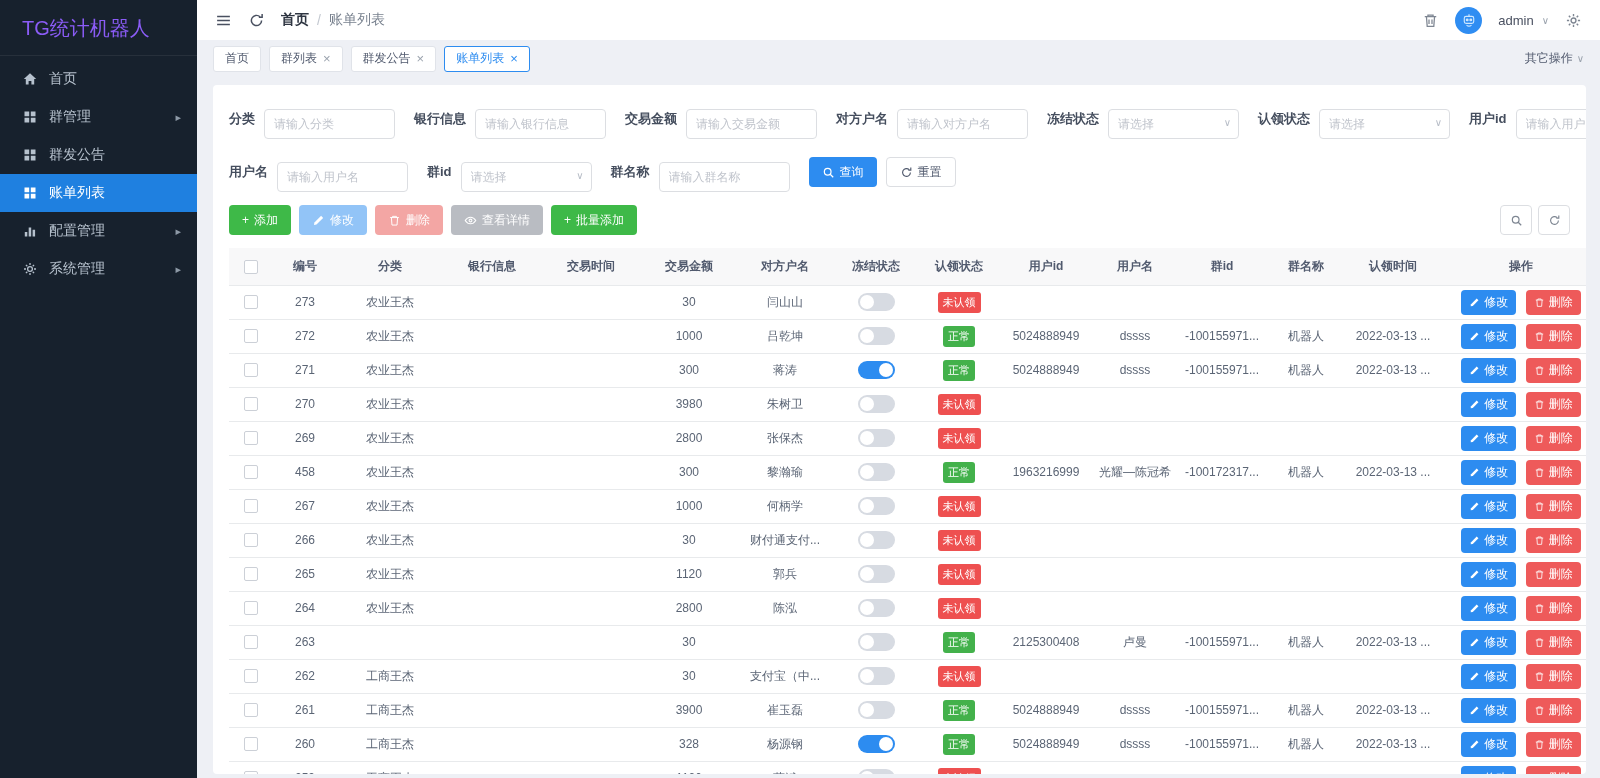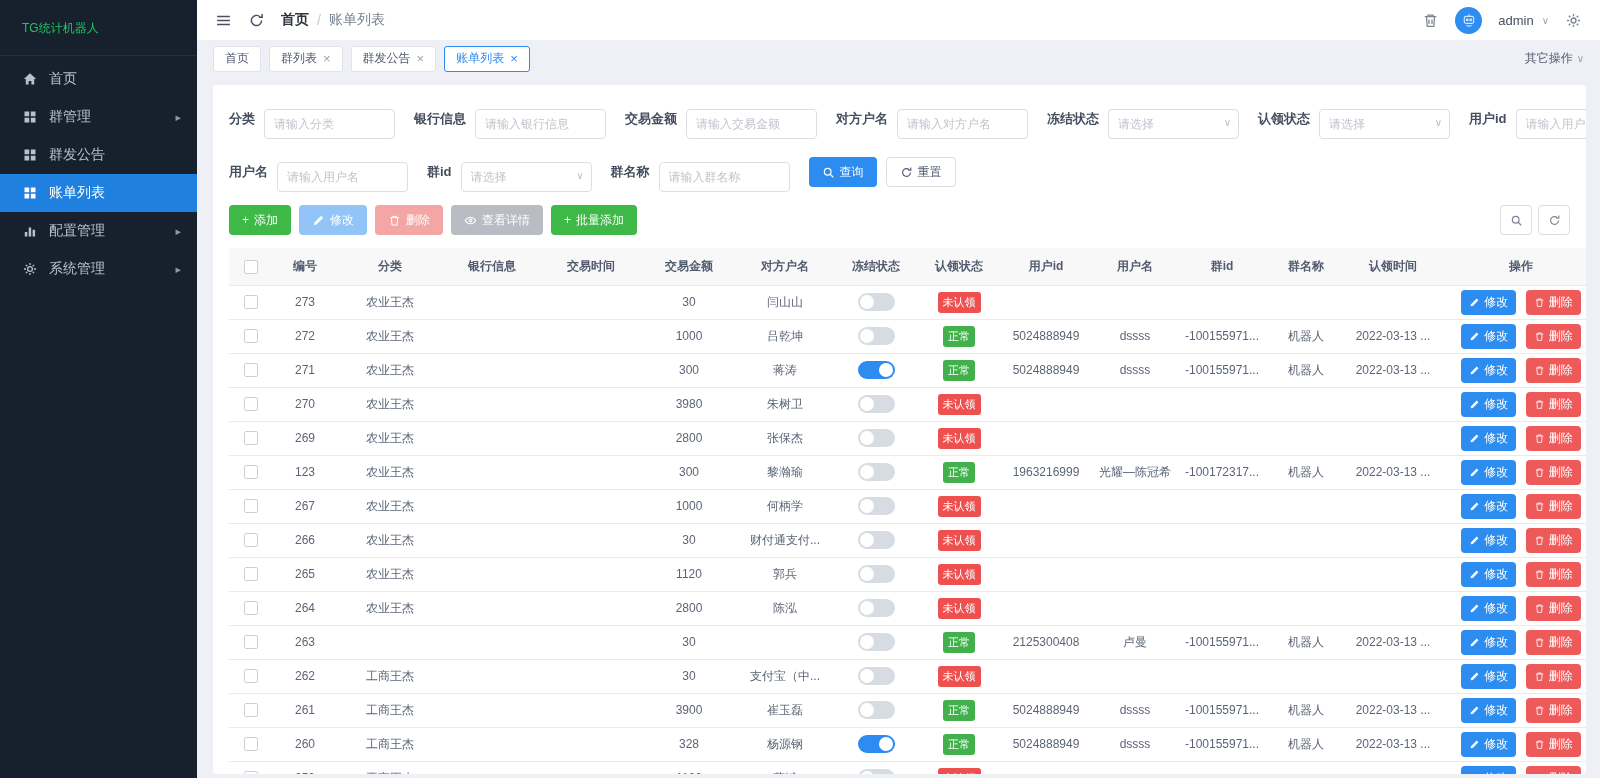--- a/index.html
+++ b/index.html
@@ -2,21 +2,21 @@
 <html><head>
 <meta charset="utf-8">
 <style>
   * { box-sizing: border-box; margin: 0; padding: 0; }
   html,body { width:1600px; height:778px; overflow:hidden; }
   body { font-family: "Liberation Sans", "DejaVu Sans", sans-serif; background:#eef0f5; color:#515a6e; }
   .app { display:flex; width:1600px; height:778px; }
 
   
   .sidebar { width:197px; flex-shrink:0; background:#17212d; color:#b6c1cd; }
-  .logo { height:56px; line-height:56px; padding-left:22px; font-size:12px; color:#22c55e;
+  .logo { height:56px; line-height:56px; padding-left:22px; font-size:20px; color:#8b5cf6;
           border-bottom:1px solid rgba(255,255,255,0.07); white-space:nowrap; }
   .menu { padding-top:4px; }
   .menu-item { position:relative; height:38px; display:flex; align-items:center; padding-left:22px;
                font-size:14px; cursor:pointer; white-space:nowrap; }
   .menu-item.active { background:#1f80e0; color:#fff; }
   .menu-icon { width:16px; height:16px; margin-right:11px; display:inline-flex; }
   .menu-icon svg { width:16px; height:16px; display:none; }
   .menu-icon.home .ic-home { display:block; }
   .menu-icon.grid .ic-grid { display:block; }
   .menu-icon.chart .ic-chart { display:block; }
@@ -641,21 +641,21 @@
                     <svg viewBox="0 0 16 16" fill="none" stroke="#fff" stroke-width="1.2">
                       <path d="M2.6 4.4h10.8M5.6 4.4V2.9h4.8v1.5M4.2 4.4l.7 9.2h6.2l.7-9.2"></path>
                     </svg>
                     <span>删除</span>
                   </button>
                 </td>
               </tr>
 
               <tr>
                 <td><span class="checkbox"></span></td>
-                <td>123</td>
+                <td>458</td>
                 <td>农业王杰</td>
                 <td></td>
                 <td></td>
                 <td>300</td>
                 <td>黎瀚瑜</td>
                 <td>
                   <span class="toggle off"><span class="knob"></span></span>
                 </td>
                 <td>
                   <span class="badge normal">正常</span>

